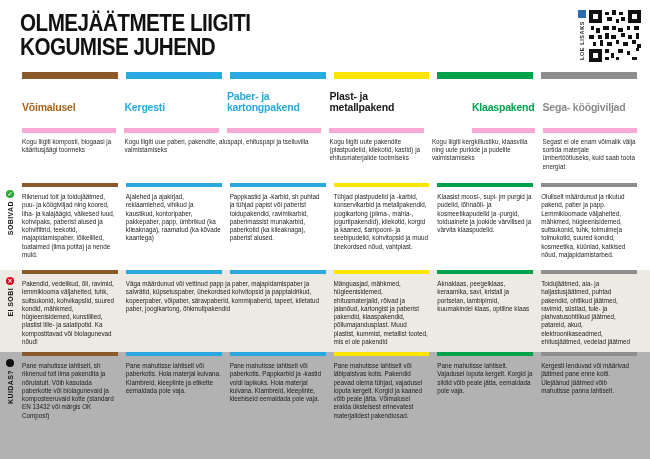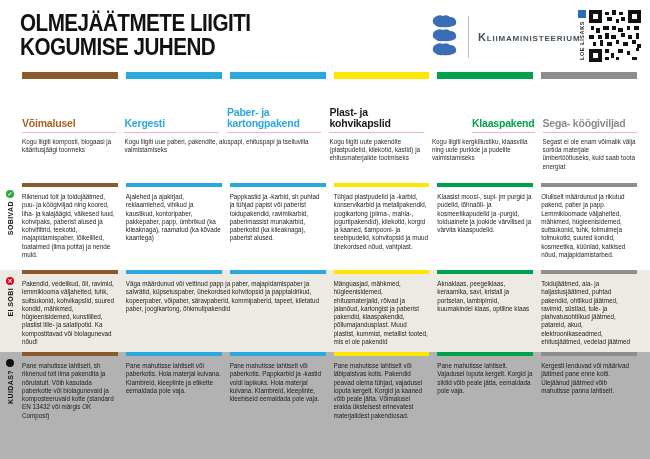--- a/index.html
+++ b/index.html
@@ -21,22 +21,22 @@
               letter-spacing:0.6px; color:#2a2a2a; }
 
   
   .grid { display:grid; grid-template-columns:repeat(6,1fr); column-gap:8px; margin:0 13px 0 22px; }
   .stripe { height:7px; } .stripe > div { height:7px; }
   .bars { height:4px; } .bars > div { height:4px; }
   .bg-c1{background:#8b5a2b;} .bg-c2{background:#29a9e0;} .bg-c3{background:#29a9e0;}
   .bg-c4{background:#ffe500;} .bg-c5{background:#00a14b;} .bg-c6{background:#8e8e8e;}
 
   .head-band { height:104px; grid-template-rows:54px auto; }
-  .col-title { display:flex; align-items:flex-end; padding-bottom:3px; font-weight:bold; font-size:10.5px;
-               line-height:1.03; letter-spacing:-0.2px; border-bottom:1px solid #f9a8d4; }
+  .col-title { display:flex; align-items:flex-end; padding-bottom:15px; font-weight:bold; font-size:10.5px;
+               line-height:1.03; letter-spacing:-0.2px; border-bottom:5px solid #f9a8d4; }
   .t-bio{color:#a8641e;} .t-paper{color:#29a9e0;} .t-plast{color:#1a1a1a;} .t-glass{color:#00a14b;margin-left:40px;} .t-sega{color:#8a8a8a;}
   .col-desc { font-size:6.3px; line-height:1.3; color:#2a2a2a; padding-top:5px; overflow:hidden; }
   .span2 { grid-column:2 / span 2; }
 
   
   .band { position:relative; }
   .band-sobivad { height:87px; background:#ffffff; }
   .band-eisobi  { height:82px; background:#eceae3; }
   .band-kuidas  { height:107px; background:#b2b2b2; }
   .cell { font-size:6.3px; line-height:1.32; color:#1c1c1c; padding-top:6px; overflow:hidden; }
@@ -57,31 +57,20 @@
 <body>
 
 <div class="page">
 
   <div class="top">
     <div class="title">
       <div>OLMEJÄÄTMETE LIIGITI</div>
       <div>KOGUMISE JUHEND</div>
     </div>
 
-    <div class="gov">
-      <svg width="27" height="44" viewBox="0 0 27 44">
-        <g fill="#3a6db5">
-          <path d="M3 2 q4 -3 8 -1 q4 -2 7 1 q5 0 6 4 q1 4 -3 5 q-5 2 -10 1 q-5 1 -8 -2 q-3 -2 -2 -5 q0 -2 2 -3 z"></path>
-          <path d="M3 16 q4 -3 8 -1 q4 -2 7 1 q5 0 6 4 q1 4 -3 5 q-5 2 -10 1 q-5 1 -8 -2 q-3 -2 -2 -5 q0 -2 2 -3 z"></path>
-          <path d="M3 30 q4 -3 8 -1 q4 -2 7 1 q5 0 6 4 q1 4 -3 5 q-5 2 -10 1 q-5 1 -8 -2 q-3 -2 -2 -5 q0 -2 2 -3 z"></path>
-        </g>
-      </svg>
-      <div class="gov-divider"></div>
-      <span class="ministry">Kliimaministeerium</span>
-    </div>
 
     <div class="qr-wrap">
       <div class="qr-side">
         <div class="qr-flag"></div>
         <div class="qr-label">LOE LISAKS</div>
       </div>
       <svg width="52" height="52" viewBox="0 0 29 29" shape-rendering="crispEdges">
         <rect width="29" height="29" fill="#fff"></rect>
         <g fill="#111">
           <path d="M0 0h7v7h-7z M2 2h3v3h-3z" fill-rule="evenodd"></path>
@@ -133,21 +122,21 @@
     <div class="bg-c3"></div>
     <div class="bg-c4"></div>
     <div class="bg-c5"></div>
     <div class="bg-c6"></div>
   </div>
 
   <div class="grid head-band">
     <div class="col-title t-bio">Võimalusel</div>
     <div class="col-title t-paper">Kergesti</div>
     <div class="col-title t-paper">Paber- ja kartongpakend</div>
-    <div class="col-title t-plast">Plast- ja kohvikapslid</div>
+    <div class="col-title t-plast">Plast- ja metallpakend</div>
     <div class="col-title t-glass">Klaaspakend</div>
     <div class="col-title t-sega">Sega- köögiviljad</div>
 
     <div class="col-desc">Kogu liigiti komposti, biogaasi ja kääritusjäägi toormeks</div>
     <div class="col-desc span2">Kogu liigiti uue paberi, pakendite, aluspapi, ehituspapi ja tselluvilla valmistamiseks</div>
     <div class="col-desc">Kogu liigiti uute pakendite (plastpudelid, kilekotid, kastid) ja ehitusmaterjalide tootmiseks</div>
     <div class="col-desc">Kogu liigiti kergkillustiku, klaasvilla ning uute purkide ja pudelite valmistamiseks</div>
     <div class="col-desc">Segast ei ole enam võimalik välja sortida materjale ümbertöötluseks, kuid saab toota energiat</div>
   </div>
 

